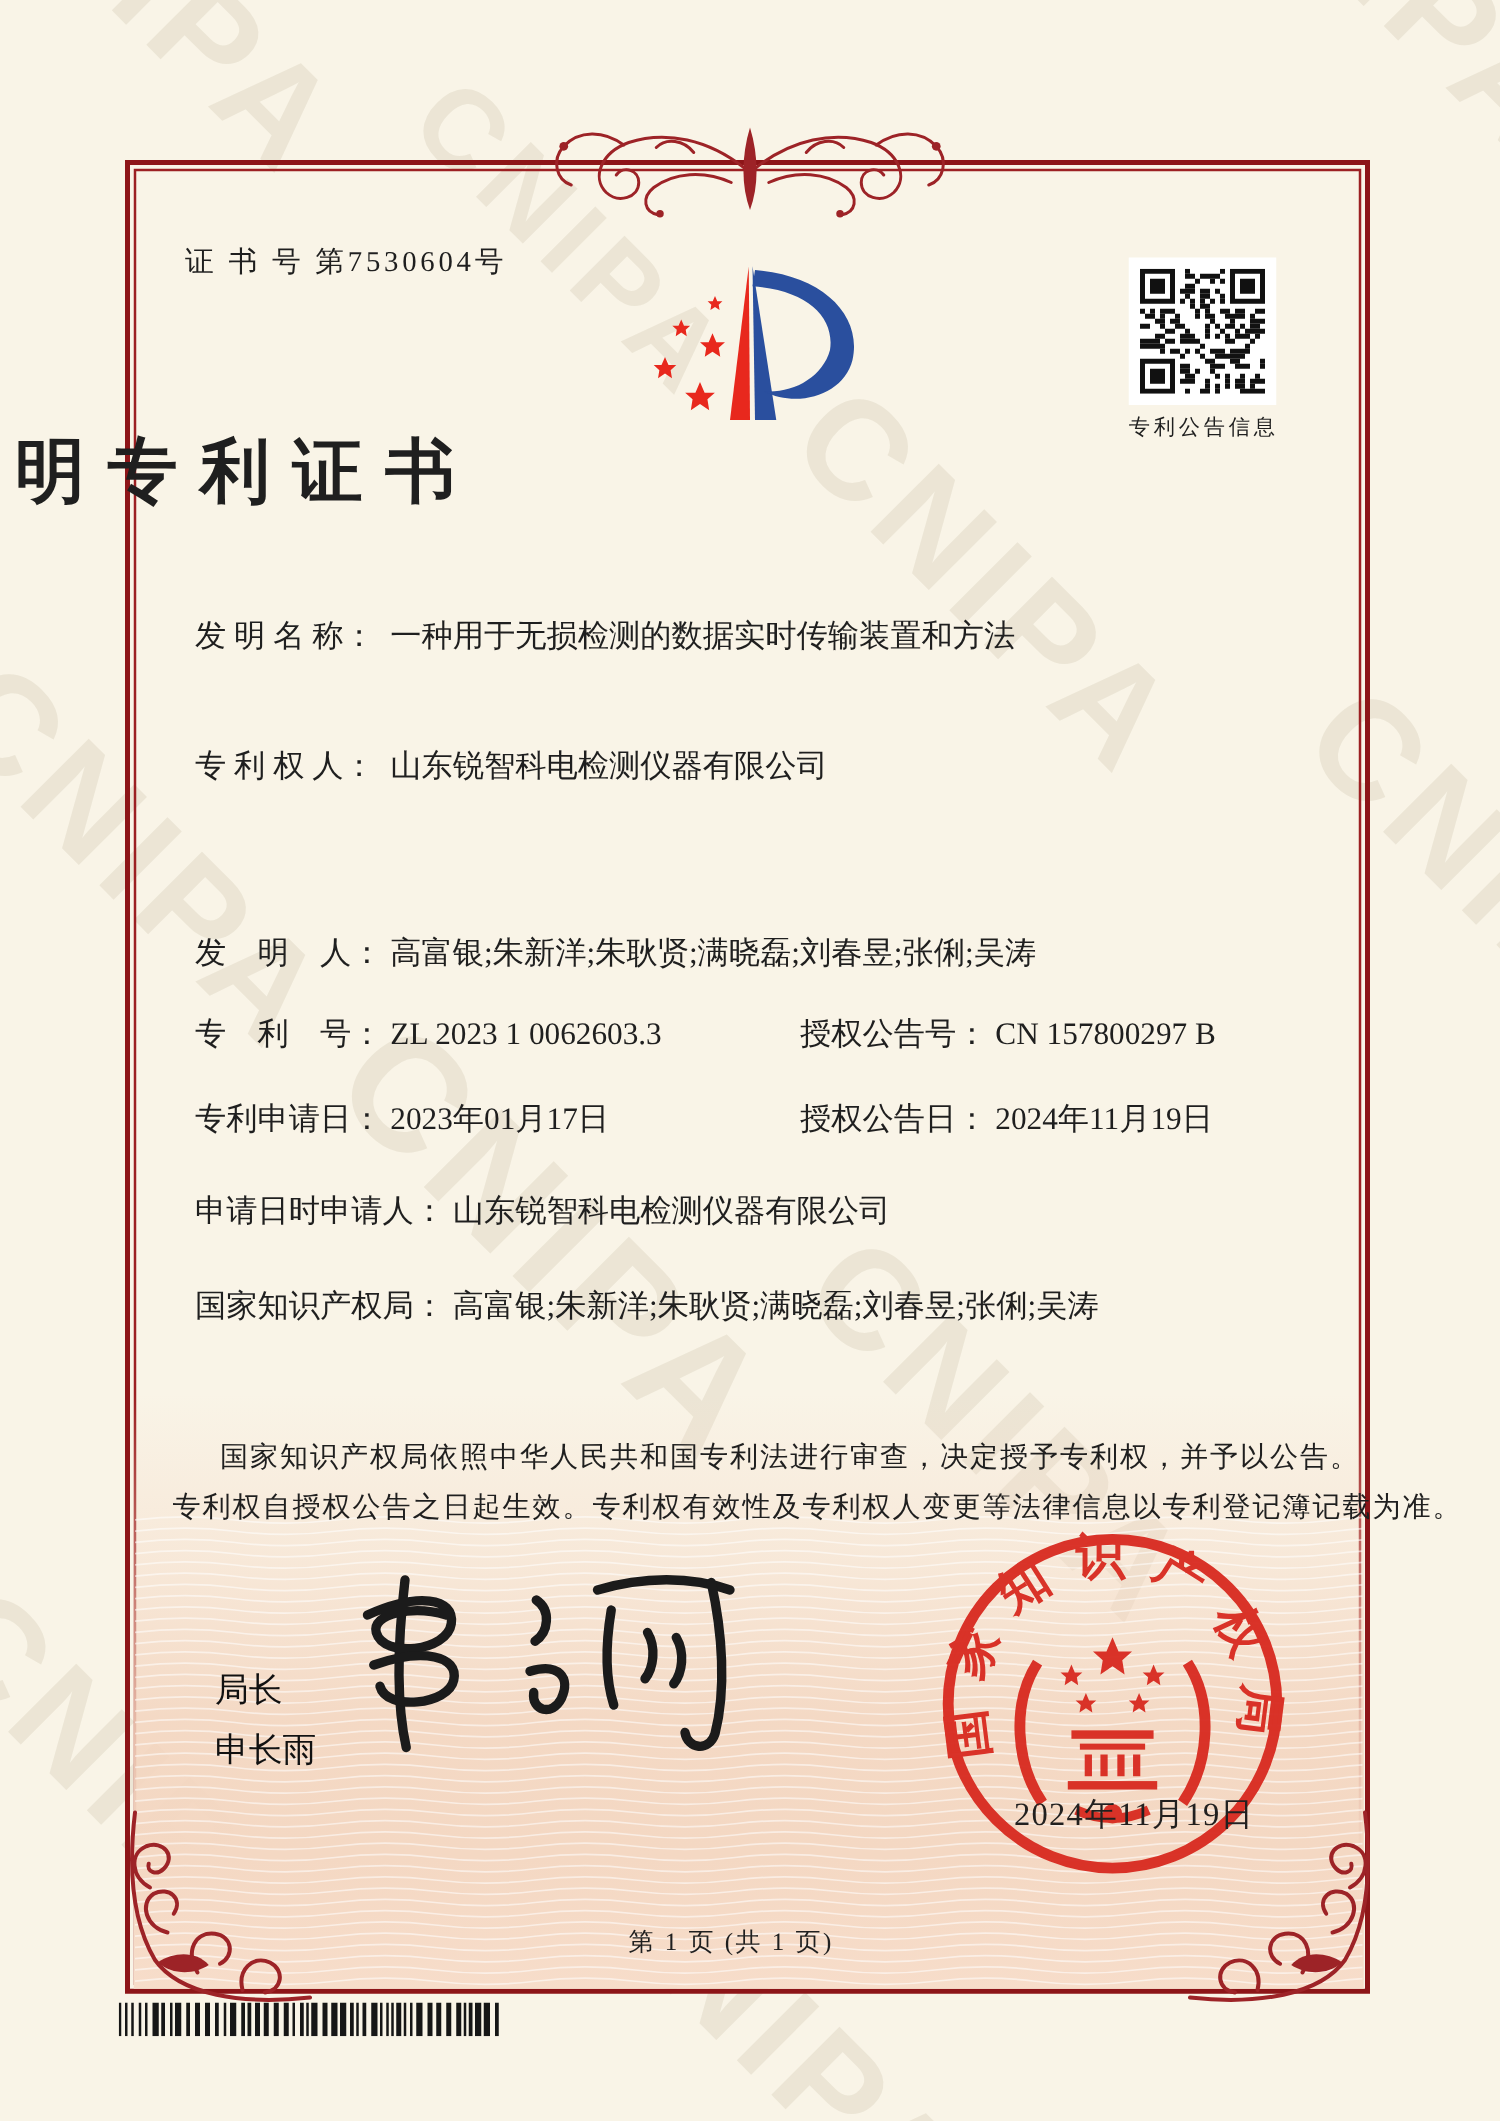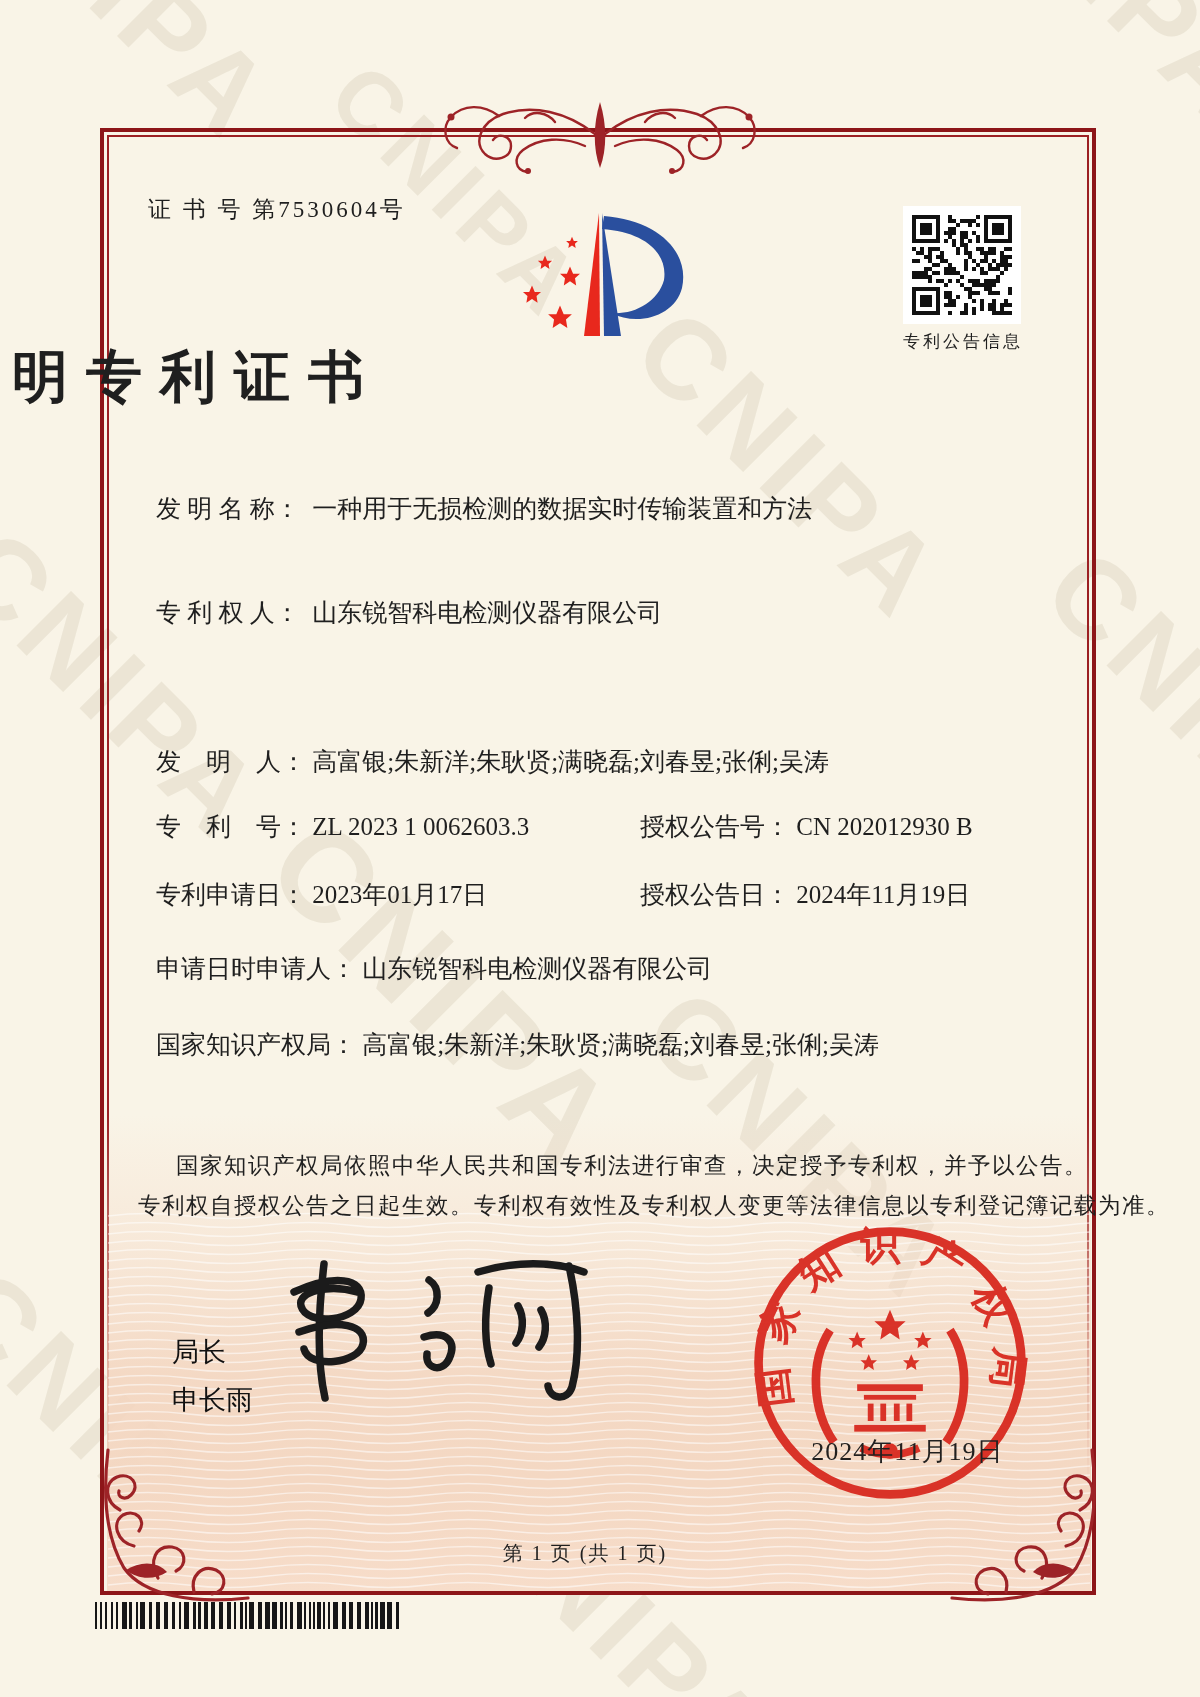--- a/index.html
+++ b/index.html
@@ -388,21 +388,21 @@
   <div class="row" style="top:745px">
     <span class="lab">发　明　人：</span>
     <span>高富银;朱新洋;朱耿贤;满晓磊;刘春昱;张俐;吴涛</span>
   </div>
   <div class="row" style="top:810px">
     <span class="lab">专　利　号：</span>
     <span>ZL 2023 1 0062603.3</span>
   </div>
   <div class="row2" style="top:810px">
     <span class="lab">授权公告号：</span>
-    <span>CN 202012930 B</span>
+    <span>CN 157800297 B</span>
   </div>
   <div class="row" style="top:878px">
     <span class="lab">专利申请日：</span>
     <span>2023年01月17日</span>
   </div>
   <div class="row2" style="top:878px">
     <span class="lab">授权公告日：</span>
     <span>2024年11月19日</span>
   </div>
   <div class="row" style="top:952px">

